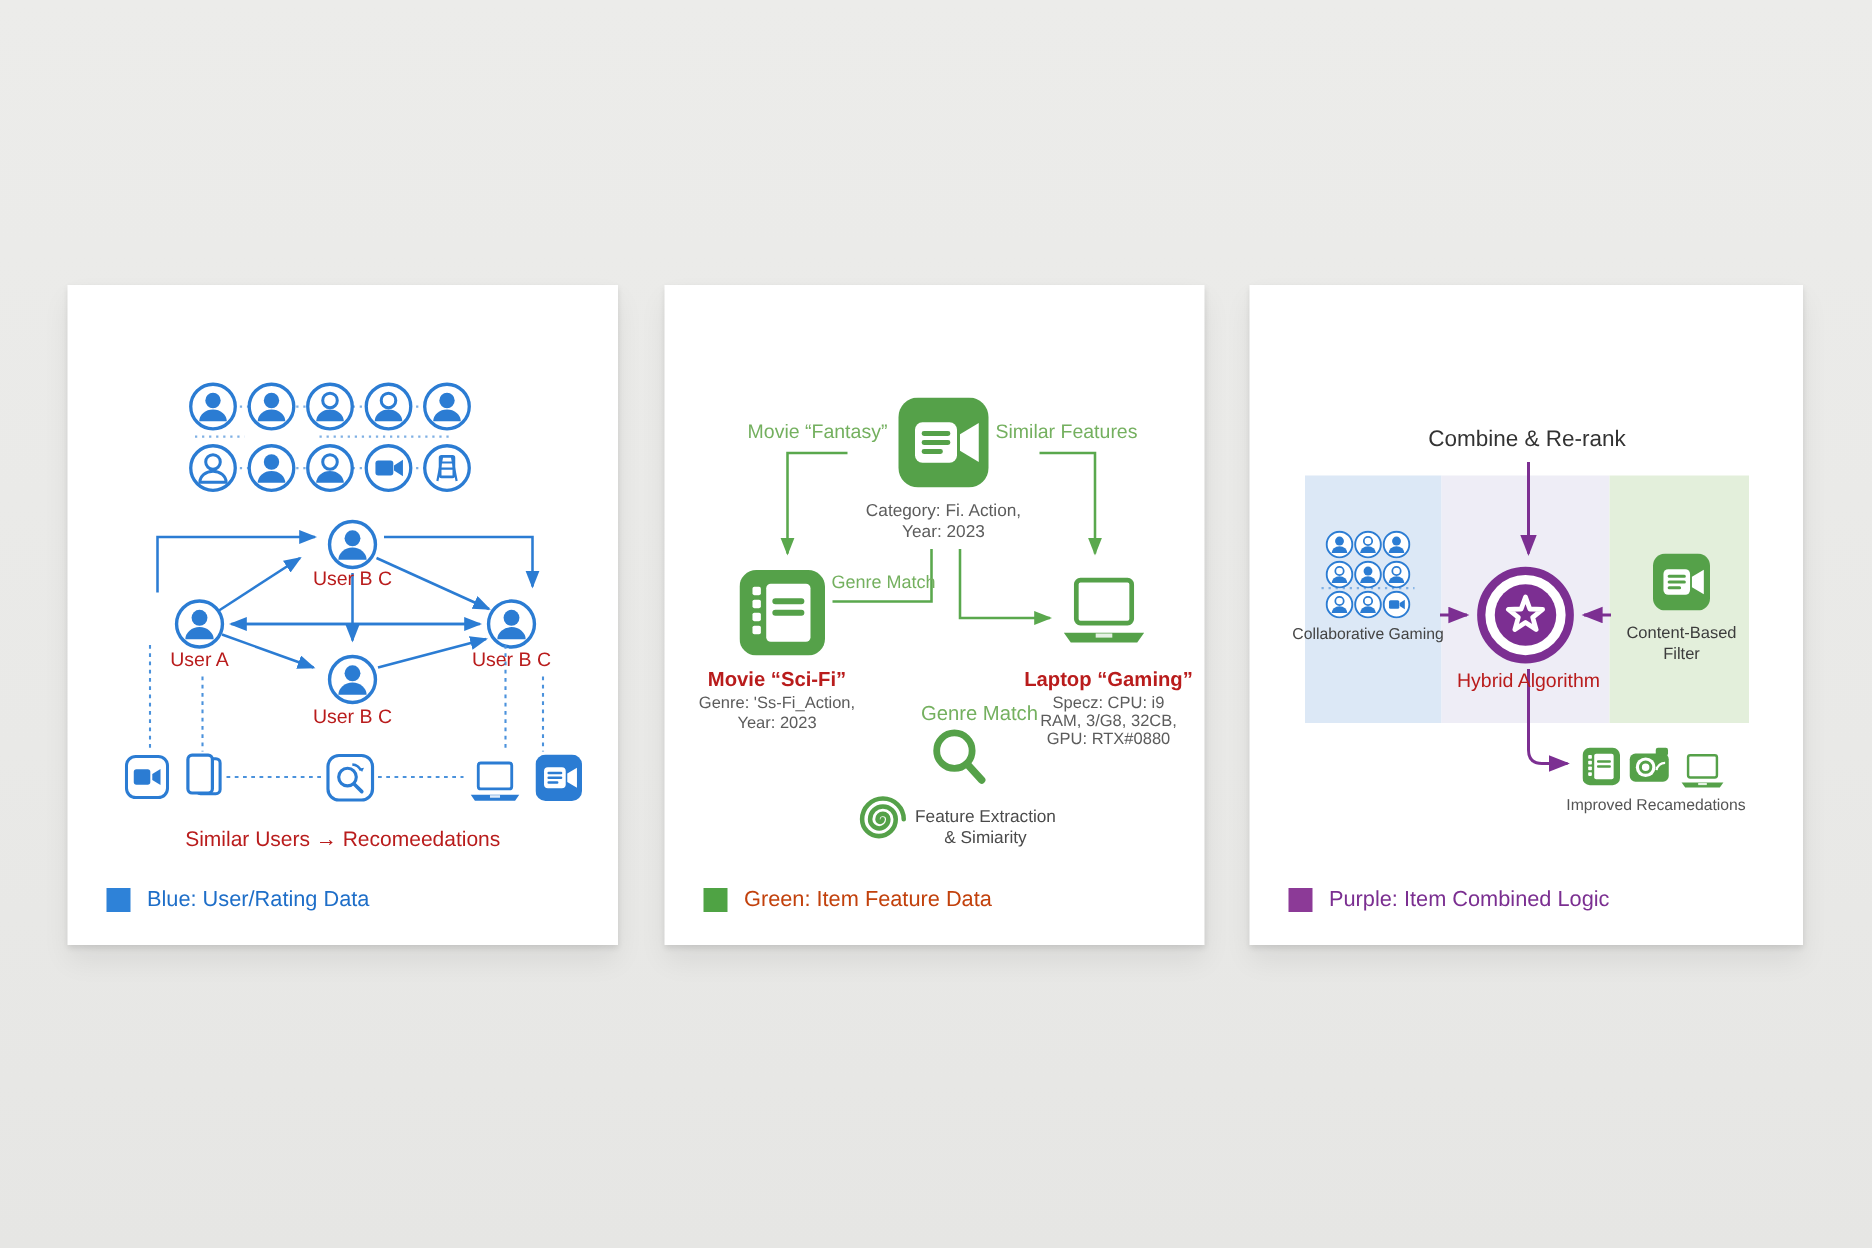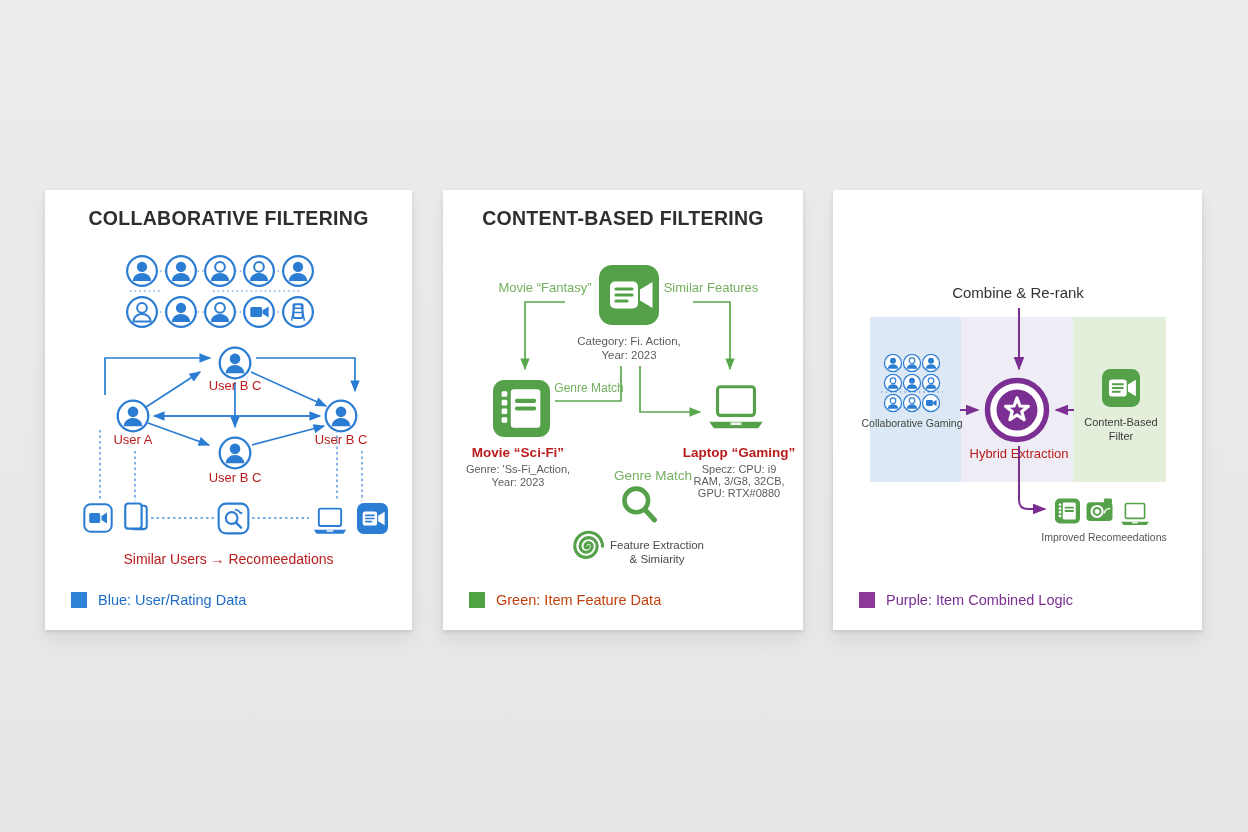--- a/index.html
+++ b/index.html
@@ -125,21 +125,20 @@
       <rect x="1.5" y="4.5" width="27" height="19.5" rx="4" fill="currentColor"></rect>
       <circle cx="12.5" cy="14" r="6.8" fill="#fff"></circle>
       <circle cx="12.5" cy="14" r="3.6" fill="none" stroke="currentColor" stroke-width="2"></circle>
       <rect x="19.5" y="0.5" width="8.5" height="5.5" rx="1.5" fill="currentColor"></rect>
       <path d="M20 16a6 6 0 0 1 6-5" fill="none" stroke="#fff" stroke-width="1.6"></path>
     </symbol>
   </defs>
 </svg>
 
 <section class="card" id="card-collab">
-  <div class="card-title">COLLABORATIVE FILTERING</div>
 
   <svg class="abs" style="left:0;top:0;color:#2b7cd3" width="367" height="440">
 
     <line class="dot" x1="82" y1="81" x2="268" y2="81"></line>
     <line class="dot" x1="82" y1="122" x2="268" y2="122"></line>
     <line class="dot" x1="85" y1="101" x2="118" y2="101"></line>
     <line class="dot" x1="168" y1="101" x2="255" y2="101"></line>
 
     <use href="#av-filled" x="80.5" y="64.5" width="33" height="33"></use>
     <use href="#av-filled" x="119.5" y="64.5" width="33" height="33"></use>
@@ -193,21 +192,20 @@
 
   <div class="lbl" style="left:0;right:0;top:361px;font-size:14px">Similar Users → Recomeedations</div>
 
   <div class="legend">
     <span class="sw sw-blue"></span>
     <span class="legend-text lt-blue">Blue: User/Rating Data</span>
   </div>
 </section>
 
 <section class="card" id="card-content">
-  <div class="card-title">CONTENT-BASED FILTERING</div>
 
   <svg class="abs" style="left:0;top:0;color:#55a149" width="360" height="440">
     <g class="garr">
       <path d="M122 112H82V179" marker-end="url(#mg)"></path>
       <path d="M250 112H287V179" marker-end="url(#mg)"></path>
       <path d="M178 176V211H112"></path>
       <path d="M197 176V222H257" marker-end="url(#mg)"></path>
     </g>
     <use href="#ic-videochat" x="155" y="75" width="62" height="60"></use>
     <use href="#ic-notebook" x="50" y="190" width="57" height="57"></use>
@@ -281,23 +279,23 @@
 
     <g style="color:#55a149">
       <use href="#ic-videochat" x="267" y="179" width="42" height="38"></use>
       <use href="#ic-notebook" x="222" y="308" width="25" height="26"></use>
       <use href="#ic-camera3" x="252" y="308" width="29" height="26"></use>
       <use href="#ic-laptop" x="285" y="312" width="34" height="25"></use>
     </g>
   </svg>
 
   <div class="lbl" style="left:14px;top:227px;width:130px;font-size:10.5px;color:#444">Collaborative Gaming</div>
-  <div class="lbl" style="left:111px;top:257px;width:150px;font-size:13px">Hybrid Extraction</div>
+  <div class="lbl" style="left:111px;top:257px;width:150px;font-size:13px">Hybrid Algorithm</div>
   <div class="lbl" style="left:233px;top:226px;width:110px;font-size:11px;color:#3c3c3c">Content-Based</div>
   <div class="lbl" style="left:233px;top:240px;width:110px;font-size:11px;color:#3c3c3c">Filter</div>
 
-  <div class="lbl" style="left:196px;top:341px;width:150px;font-size:10.5px;color:#555">Improved Recomeedations</div>
+  <div class="lbl" style="left:196px;top:341px;width:150px;font-size:10.5px;color:#555">Improved Recamedations</div>
 
   <div class="legend">
     <span class="sw sw-purple"></span>
     <span class="legend-text lt-purple">Purple: Item Combined Logic</span>
   </div>
 </section>
 
 </body></html>

